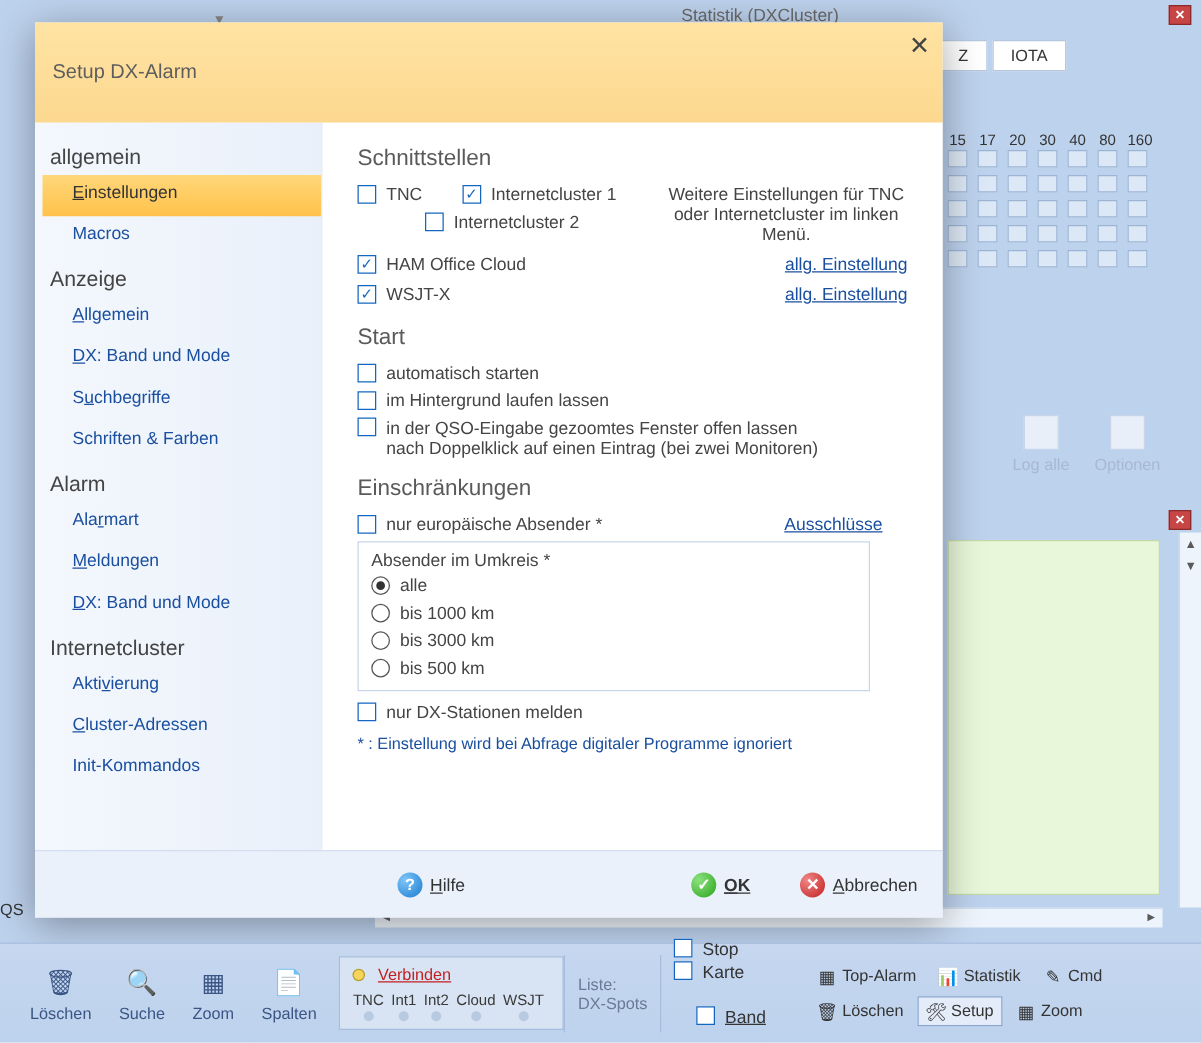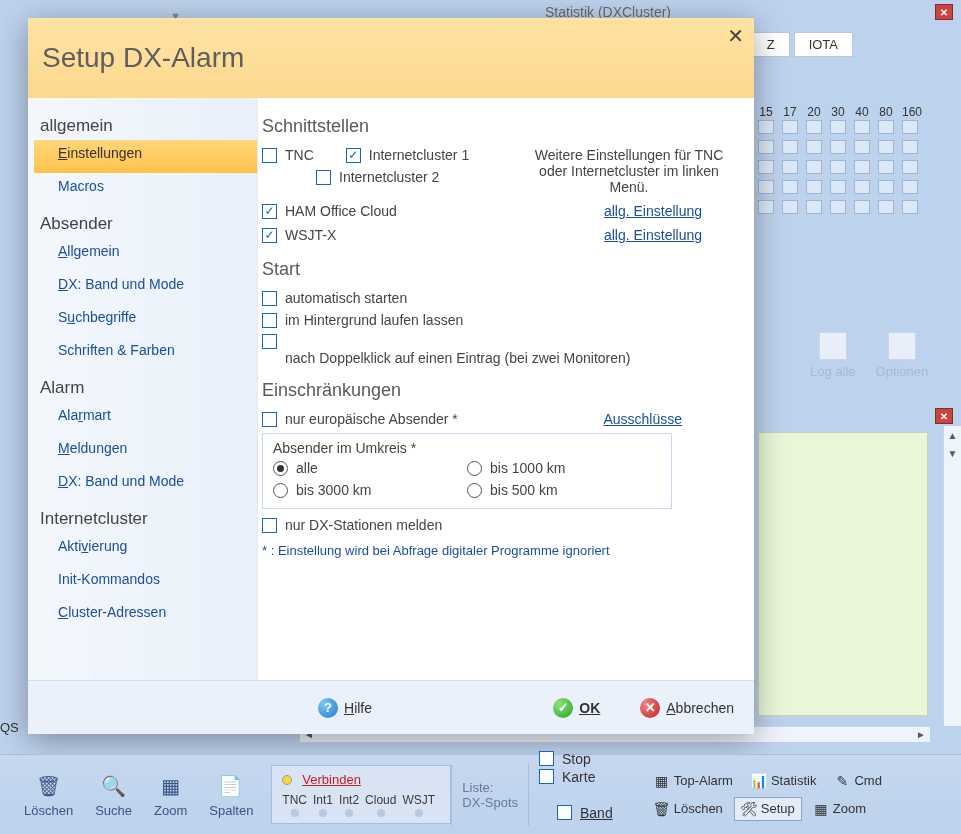--- a/index.html
+++ b/index.html
@@ -22,43 +22,43 @@
   .bg-greenpane { position:absolute; top: 432px; left: 758px; width: 170px; height: 284px; background:#e8f7d9; border:1px solid #c5d9a8;}
   .bg-scroll { position:absolute; top: 426px; right:0; width:18px; height:300px; background:#eef4fb; border-left:1px solid #c8d6eb;}
   .bg-scroll .up,.bg-scroll .down{height:18px;display:flex;align-items:center;justify-content:center;color:#5a5a5a;font-size:10px;}
   .bg-hscroll-sm {position:absolute; top:726px; left:300px; width:630px; height:16px; background:#eef4fb; border-top:1px solid #c8d6eb; display:flex; align-items:center; justify-content:space-between; padding:0 4px; font-size:10px; color:#5a5a5a;}
   .bg-qs {position:absolute; top:720px; left:0; font-size:13px;}
   .dropdown-arrow-bg {position:absolute; top:10px; left:170px; color:#888; font-size:11px;}
 
   
   .dialog { position: absolute; top: 18px; left: 28px; width: 726px; height: 716px; background: #fff; box-shadow: 0 6px 30px rgba(0,0,0,0.35); display:flex; flex-direction:column;}
   .dlg-header { height: 80px; background: linear-gradient(#ffe3a3, #fcd88f); display:flex; align-items:center; padding-left: 14px; position:relative;}
-  .dlg-title { font-size: 28px; color: #5e5e5e; font-weight:400;}
+  .dlg-title { font-size: 16px; color: #5e5e5e; font-weight:400;}
   .dlg-close { position:absolute; top:6px; right:10px; font-size:20px; color:#444; cursor:pointer;}
   .dlg-body { flex:1; display:flex; background:#fff;}
   .sidebar { width: 230px; background: linear-gradient(to right, #f4f8fd, #e9f0fa); border-right:1px solid #e3e9f2; padding: 10px 0 10px 6px; overflow:hidden;}
   .sb-section { font-size: 17px; color:#444; margin: 8px 0 4px 6px;}
   .sb-item { font-size: 14px; color:#1a4fa0; padding: 5px 10px 12px 24px; cursor:pointer;}
   .sb-item.active { background: linear-gradient(#ffd77a, #ffc24a); color:#333;}
   .sb-item .ul { text-decoration: underline; }
   
-  .content { flex:1; padding: 14px 20px 10px 4px; color:#444;}
+  .content { flex:1; padding: 14px 20px 10px 28px; color:#444;}
   .content h3 { font-size: 18px; font-weight:400; color:#5a5a5a; margin: 4px 0 10px 0;}
   .row { display:flex; align-items:center; gap:8px; margin-bottom:6px;}
   .cb { width:15px; height:15px; border:1px solid #1566c0; display:inline-flex; align-items:center; justify-content:center; background:#fff;}
   .cb.checked::after{content:"✓"; font-size:12px; color:#1566c0; line-height:1;}
   .lbl { font-size:14px;}
   .note-right { font-size:14px; color:#444; text-align:center; width:210px; margin-left:auto;}
   .link { color:#1a4fa0; text-decoration:underline; cursor:pointer; font-size:14px;}
   .grid2 { display:grid; grid-template-columns: 1fr 1fr; align-items:center; row-gap:8px;}
   .fieldset { border:1px solid #c8d6eb; padding: 6px 10px 10px 10px; margin-top:6px; width: 410px;}
   .fieldset .legend { font-size:14px; color:#444; margin-bottom:4px;}
   .radio { width:15px; height:15px; border:1.5px solid #555; border-radius:50%; display:inline-flex; align-items:center; justify-content:center; background:#fff; vertical-align:middle;}
   .radio.checked::after{content:""; width:7px; height:7px; border-radius:50%; background:#333;}
-  .radgrid { display:grid; grid-template-columns: 1fr 1fr; row-gap:6px;}
+  .radgrid { display:grid; grid-template-columns: 1fr; row-gap:6px;}
   .footnote { color:#1a4fa0; font-size:13px; margin-top:10px;}
   
   .dlg-footer { height: 54px; background:#eaf1fb; border-top:1px solid #d3dff0; display:flex; align-items:center; padding: 0 20px; gap: 40px;}
   .foot-spacer { flex:1;}
   .foot-btn { display:flex; align-items:center; gap:6px; cursor:pointer; font-size:14px;}
   .foot-btn .circ { width:20px; height:20px; border-radius:50%; display:inline-flex; align-items:center; justify-content:center; color:#fff; font-weight:bold; font-size:13px;}
   .circ.help { background: radial-gradient(circle at 30% 30%, #7fc5f7, #1a7bd0);}
   .circ.ok { background: radial-gradient(circle at 30% 30%, #8be27e, #2aa31b);}
   .circ.cancel { background: radial-gradient(circle at 30% 30%, #f08686, #c21f1f);}
   .foot-btn strong { text-decoration:underline;}
@@ -175,33 +175,33 @@
 <div class="dialog">
   <div class="dlg-header">
     <div class="dlg-title">Setup DX-Alarm</div>
     <div class="dlg-close">✕</div>
   </div>
   <div class="dlg-body">
     <div class="sidebar">
       <div class="sb-section">allgemein</div>
       <div class="sb-item active"><span class="ul">E</span>instellungen</div>
       <div class="sb-item">Macros</div>
-      <div class="sb-section">Absender</div>
+      <div class="sb-section">Anzeige</div>
       <div class="sb-item"><span class="ul">A</span>llgemein</div>
       <div class="sb-item"><span class="ul">D</span>X: Band und Mode</div>
       <div class="sb-item">S<span class="ul">u</span>chbegriffe</div>
       <div class="sb-item">Schriften &amp; Farben</div>
       <div class="sb-section">Alarm</div>
       <div class="sb-item">Ala<span class="ul">r</span>mart</div>
       <div class="sb-item"><span class="ul">M</span>eldungen</div>
       <div class="sb-item"><span class="ul">D</span>X: Band und Mode</div>
       <div class="sb-section">Internetcluster</div>
       <div class="sb-item">Akti<span class="ul">v</span>ierung</div>
+      <div class="sb-item"><span class="ul">C</span>luster-Adressen</div>
       <div class="sb-item">Init-Kommandos</div>
-      <div class="sb-item"><span class="ul">C</span>luster-Adressen</div>
     </div>
     <div class="content">
       <h3>Schnittstellen</h3>
       <div style="display:flex; align-items:flex-start;">
         <div>
           <div class="row">
             <span class="cb"></span>
             <span class="lbl">TNC</span>
             <span style="width:16px;"></span>
             <span class="cb checked"></span>
@@ -233,21 +233,21 @@
           <span class="cb"></span>
           <span class="lbl">automatisch starten</span>
         </div>
       <div class="row">
           <span class="cb"></span>
           <span class="lbl">im Hintergrund laufen lassen</span>
         </div>
       <div class="row" style="align-items:flex-start;">
         <span class="cb"></span>
         <span class="lbl">
-          <br>
+          <span>in der QSO-Eingabe gezoomtes Fenster offen lassen</span><br>
           <span>nach Doppelklick auf einen Eintrag (bei zwei Monitoren)</span>
         </span>
       </div>
 
       <h3 style="margin-top:14px;">Einschränkungen</h3>
       <div style="display:flex; align-items:center; width:420px;">
         <div class="row" style="margin:0;">
           <span class="cb"></span>
           <span class="lbl">nur europäische Absender *</span>
         </div>

